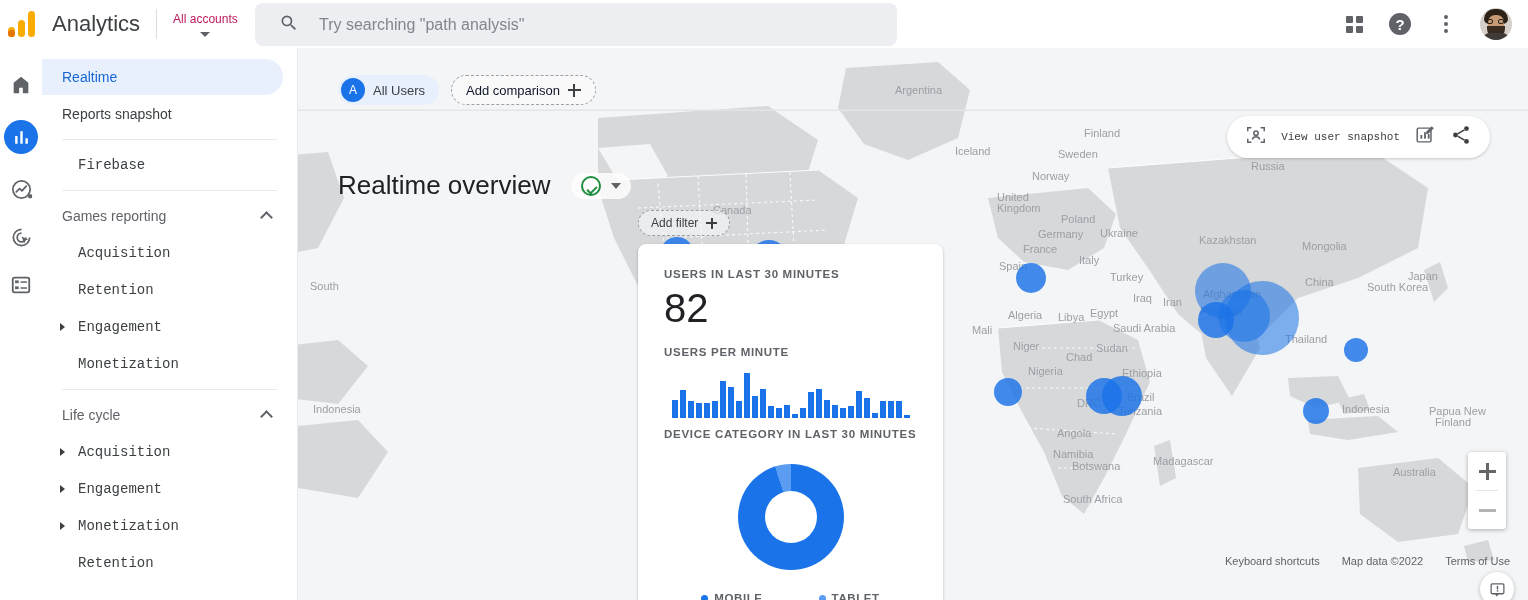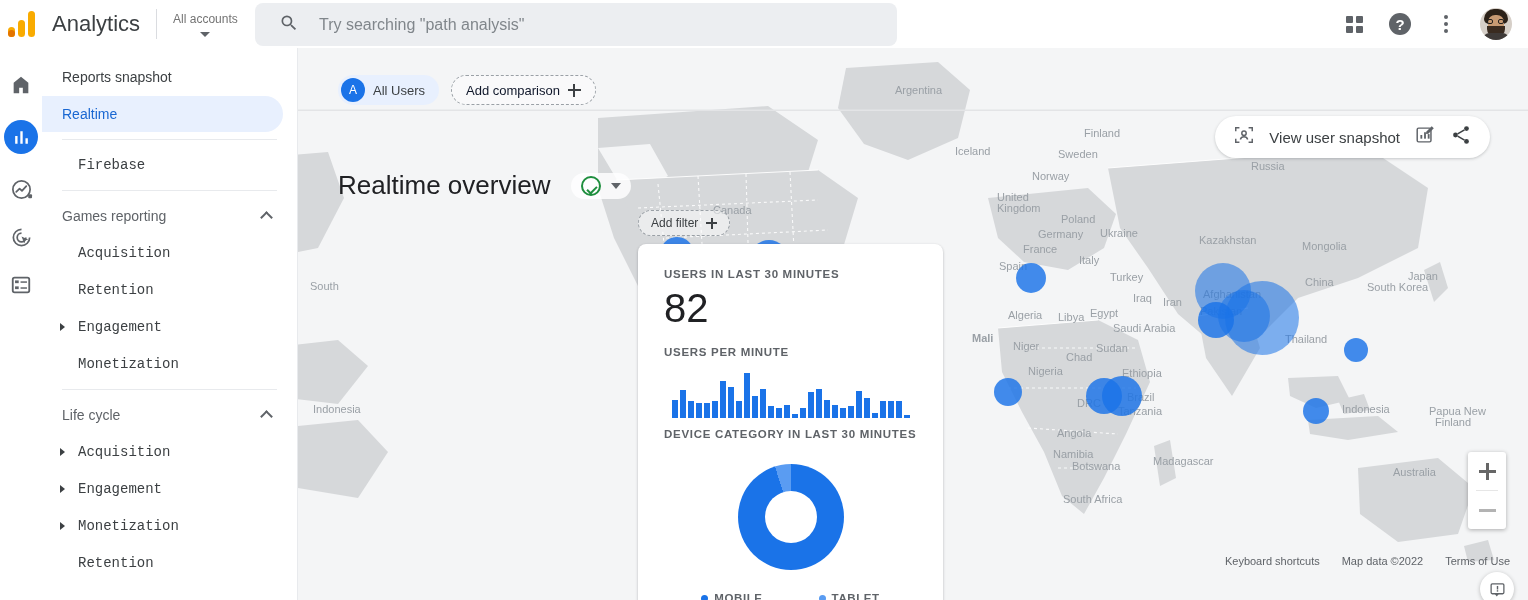--- a/index.html
+++ b/index.html
@@ -20,21 +20,21 @@
   .ga-logo { width: 30px; height: 26px; margin-left: 8px; position: relative; flex: none; }
   .ga-logo i { position: absolute; bottom: 0; border-radius: 2px; display:block; }
   .ga-logo .b1 { left: 0;  width: 7px; height: 10px; background: #F9AB00; border-radius: 3.5px; }
   .ga-logo .b2 { left: 10px; width: 7px; height: 17px; background: #F9AB00; border-radius: 3.5px; }
   .ga-logo .b3 { left: 20px; width: 7px; height: 26px; background: #F9AB00; border-radius: 3.5px; }
   .ga-logo .dot { left: 0; width: 7px; height: 7px; background: #E37400; border-radius: 50%; bottom:0; }
 
   .brand-name { font-size: 22px; color: #3c4043; margin-left: 14px; letter-spacing: 0px; white-space: nowrap; }
   .vdiv { width: 1px; height: 30px; background: #dadce0; margin: 0 16px; }
   .acct { display: flex; flex-direction: column; align-items: center; cursor: pointer; }
-  .acct-label { font-size: 12px; color: #737373; line-height: 14px; white-space: nowrap; }
+  .acct-label { font-size: 12px; color: #be185d; line-height: 14px; white-space: nowrap; }
   .acct-caret { width: 0; height: 0; border-left: 5px solid transparent; border-right: 5px solid transparent; border-top: 5px solid #5f6368; margin-top: 6px; }
 
   .searchwrap {
     position: absolute; left: 255px; top: 3px; width: 642px; height: 43px;
     background: #ECEEF1; border-radius: 8px; display: flex; align-items: center; cursor: text;
   }
   .searchwrap .sicon { margin-left: 24px; margin-right: 20px; flex: none; }
   .search-input {
     border: 0; outline: 0; background: transparent; font-size: 16px; color: #80868b;
     font-family: "Liberation Sans", sans-serif; width: 540px;
@@ -133,21 +133,21 @@
   }
   .addfilter .plus { width: 11px; height: 11px; }
   .addfilter .plus:before { left: 4.5px; width: 2px; height: 11px; }
   .addfilter .plus:after  { top: 4.5px; width: 11px; height: 2px; }
 
   
   .snapbar {
     position: absolute; right: 38px; top: 68px; height: 42px; background: #fff; border-radius: 21px;
     display: flex; align-items: center; gap: 14px; padding: 0 18px; box-shadow: 0 1px 3px rgba(60,64,67,.25); z-index: 12;
   }
-  .snapbar .txt { font-size: 15px; color: #3c4043; white-space: nowrap; }
+  .snapbar .txt { font-size: 11px; color: #3c4043; white-space: nowrap; font-family: Liberation Mono, monospace; }
 
   
   .card {
     position: absolute; left: 340px; top: 196px; width: 305px; height: 400px;
     background: #fff; border-radius: 8px; box-shadow: 0 1px 3px rgba(60,64,67,.22), 0 1px 2px rgba(60,64,67,.16); z-index: 14;
     padding: 24px 26px 0 26px;
   }
   .card-label { font-size: 11.5px; letter-spacing: .7px; color: #5f6368; font-weight: bold; }
   .bignum { font-size: 40px; color: #202124; line-height: 48px; margin-top: 4px; margin-bottom: 14px; font-weight: 400; }
   .upm-label { margin-bottom: 6px; }
@@ -274,25 +274,25 @@
           <rect x="3" y="4" width="18" height="16" rx="2" fill="none" stroke="#5f6368" stroke-width="2"></rect>
           <rect x="5.5" y="7" width="4" height="3" fill="#5f6368"></rect>
           <rect x="5.5" y="13.5" width="4" height="3" fill="#5f6368"></rect>
           <rect x="11.5" y="8" width="7" height="1.6" fill="#5f6368"></rect>
           <rect x="11.5" y="14.5" width="7" height="1.6" fill="#5f6368"></rect>
         </svg>
     </div>
   </div>
 
   <div class="nav" id="nav-host">
+      <div class="nav-item selected">
+        <span>Realtime</span>
+      </div>
       <div class="nav-item">
         <span>Reports snapshot</span>
-      </div>
-      <div class="nav-item selected">
-        <span>Realtime</span>
       </div>
       <div class="nav-div"></div>
       <div class="nav-item sub">
         <span>Firebase</span>
       </div>
       <div class="nav-div"></div>
       <div class="nav-group">
         <span>Games reporting</span>
         <span class="chev-up"></span>
       </div>
@@ -405,21 +405,21 @@
         <div class="mlabel" style="left: 812px; top: 223px;">Turkey</div>
         <div class="mlabel" style="left: 835px; top: 244px;">Iraq</div>
         <div class="mlabel" style="left: 865px; top: 248px;">Iran</div>
         <div class="mlabel" style="left: 905px; top: 240px;">Afghanistan</div>
         <div class="mlabel" style="left: 902px; top: 257px;">Pakistan</div>
         <div class="mlabel" style="left: 792px; top: 259px;">Egypt</div>
         <div class="mlabel" style="left: 710px; top: 261px;">Algeria</div>
         <div class="mlabel" style="left: 760px; top: 263px;">Libya</div>
         <div class="mlabel" style="left: 815px; top: 274px;">Saudi Arabia</div>
         <div class="mlabel" style="left: 987px; top: 285px;">Thailand</div>
-        <div class="mlabel" style="left: 674px; top: 284px; font-weight: bold;">Mali</div>
+        <div class="mlabel" style="left: 674px; top: 276px;">Mali</div>
         <div class="mlabel" style="left: 715px; top: 292px;">Niger</div>
         <div class="mlabel" style="left: 768px; top: 303px;">Chad</div>
         <div class="mlabel" style="left: 798px; top: 294px;">Sudan</div>
         <div class="mlabel" style="left: 730px; top: 317px;">Nigeria</div>
         <div class="mlabel" style="left: 824px; top: 319px;">Ethiopia</div>
         <div class="mlabel" style="left: 779px; top: 349px;">DRC</div>
         <div class="mlabel" style="left: 829px; top: 343px;">Brazil</div>
         <div class="mlabel" style="left: 820px; top: 357px;">Tanzania</div>
         <div class="mlabel" style="left: 759px; top: 379px;">Angola</div>
         <div class="mlabel" style="left: 755px; top: 400px;">Namibia</div>

